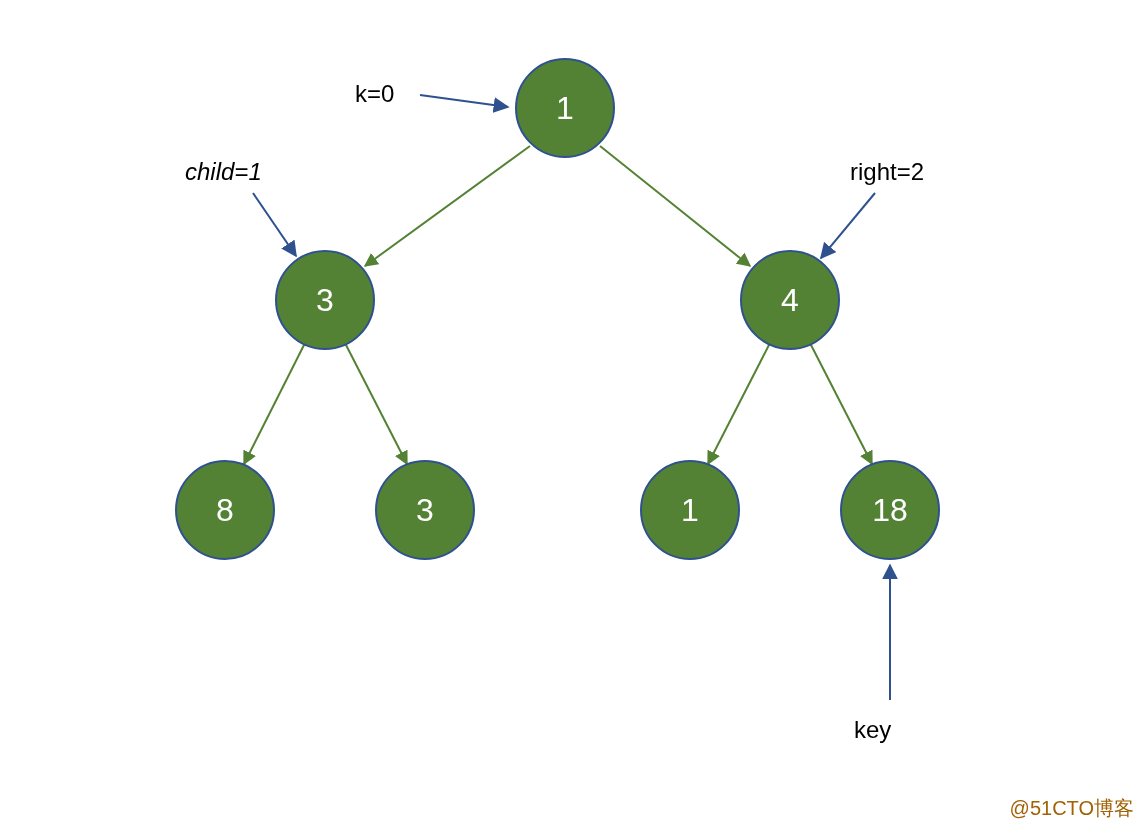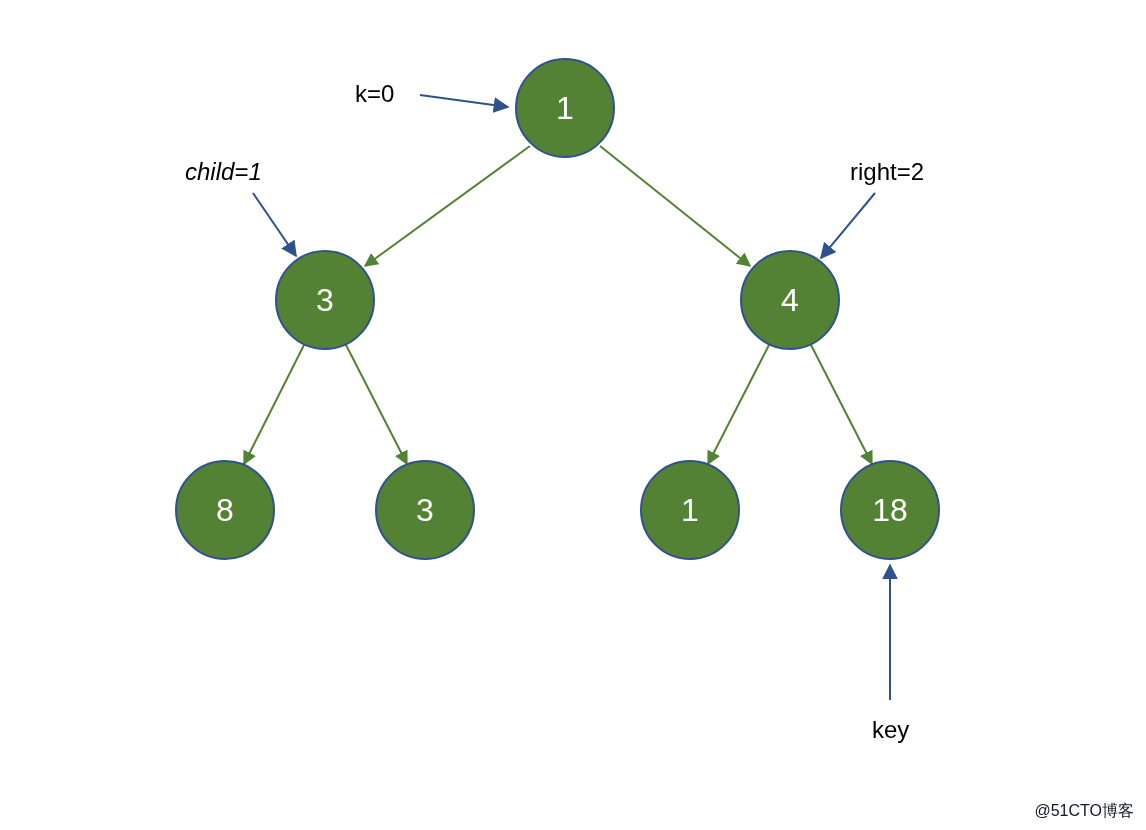--- a/index.html
+++ b/index.html
@@ -30,22 +30,22 @@
   .label {
     position: absolute;
     font-size: 24px;
     color: #000000;
     white-space: nowrap;
   }
   .watermark {
     position: absolute;
     right: 12px;
     bottom: 8px;
-    font-size: 16px;
-    color: #0f172a;
+    font-size: 20px;
+    color: #a16207;
     font-family: Arial, sans-serif;
   }
   svg.overlay {
     position: absolute;
     left: 0;
     top: 0;
     width: 1146px;
     height: 830px;
     pointer-events: none;
   }
@@ -102,15 +102,15 @@
 <div class="node" style="left:640px; top:460px;">
   <span>1</span>
 </div>
 <div class="node" style="left:840px; top:460px;">
   <span>18</span>
 </div>
 
 <div class="label" style="left:355px; top:80px;">k=0</div>
 <div class="label" style="left:185px; top:158px;font-style:italic;">child=1</div>
 <div class="label" style="left:850px; top:158px;">right=2</div>
-<div class="label" style="left:872px; top:716px;">key</div>
+<div class="label" style="left:854px; top:716px;">key</div>
 
 <div class="watermark">@51CTO博客</div>
 
 </body></html>

